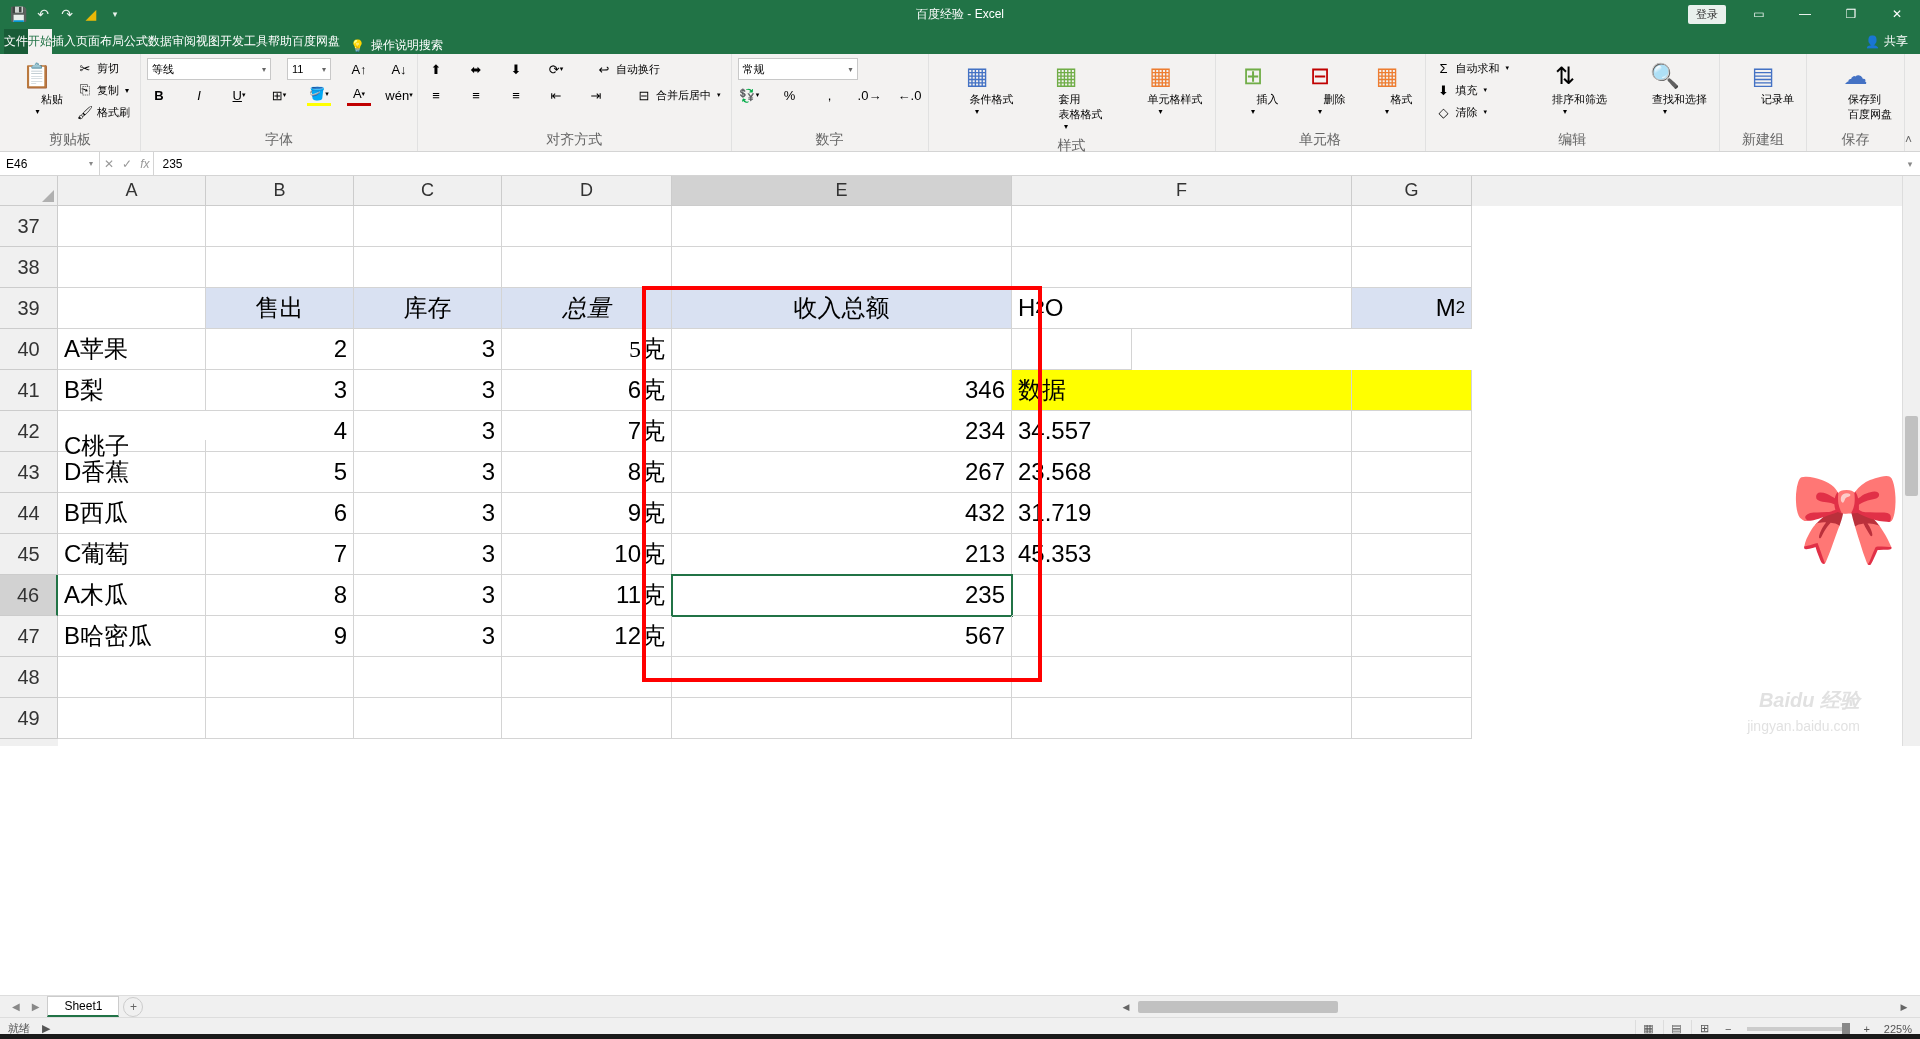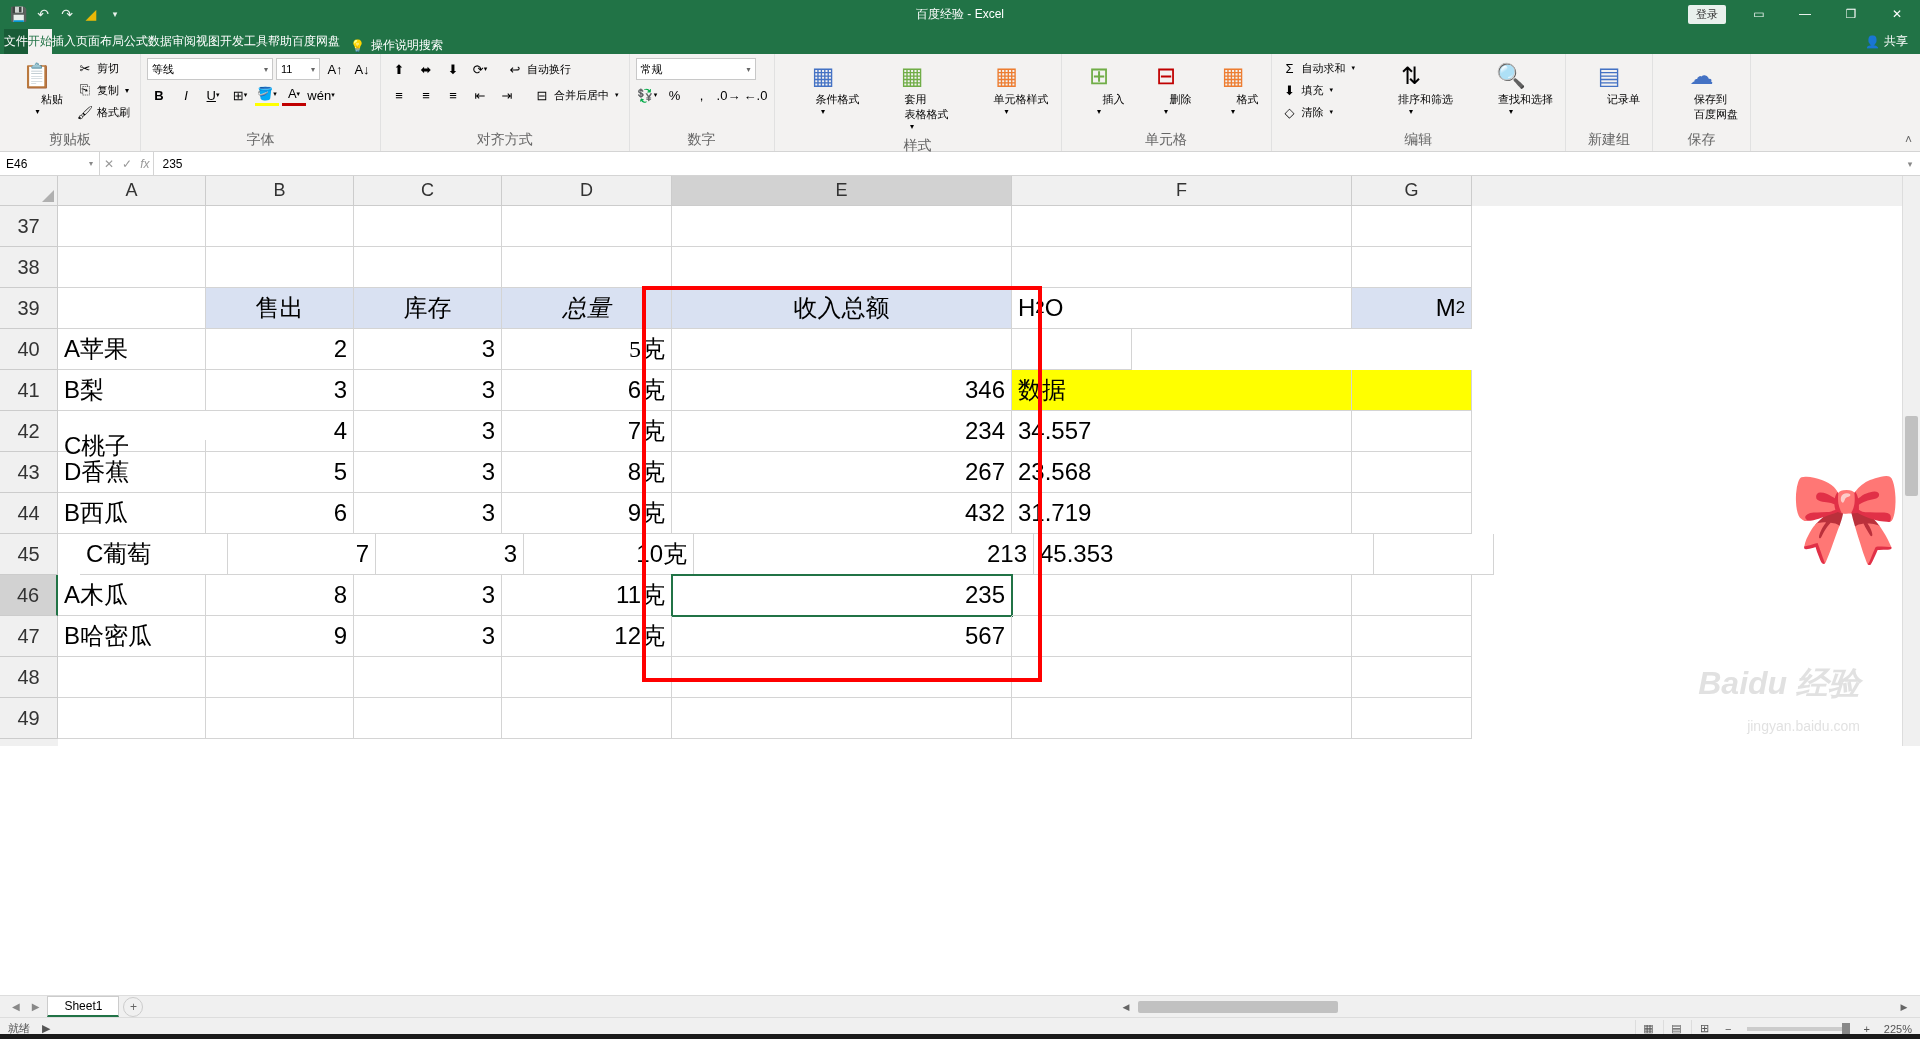--- a/index.html
+++ b/index.html
@@ -29,21 +29,21 @@
     .ribbon-group-content { flex: 1; display: flex; align-items: flex-start; gap: 4px; }
     .ribbon-group-label { text-align: center; font-size: 14px; color: #666; padding: 2px 0; position: relative; }
     .big-btn { display: flex; flex-direction: column; align-items: center; justify-content: center; padding: 4px 6px; cursor: pointer; min-width: 40px; }
     .big-btn-icon { font-size: 24px; margin-bottom: 2px; }
     .big-btn-label { font-size: 11px; margin-left: 29px; }
     .small-btns { display: flex; flex-direction: column; gap: 2px; }
     .small-btn { display: flex; align-items: center; gap: 4px; padding: 2px 4px; cursor: pointer; font-size: 11px; white-space: nowrap; }
     .small-icon { width: 16px; height: 16px; display: inline-flex; align-items: center; justify-content: center; font-size: 13px; }
     .combo { height: 22px; border: 1px solid #c8c8c8; background: #fff; display: flex; align-items: center; padding: 0 4px; font-size: 11px; }
     .combo-arrow { margin-left: auto; font-size: 8px; color: #666; }
-    .btn-row { display: flex; gap: 3px; }
+    .btn-row { display: flex; gap: 16px; }
     .tool-btn { width: 24px; height: 22px; display: flex; align-items: center; justify-content: center; cursor: pointer; font-size: 13px; }
     .collapse-ribbon { position: absolute; right: 8px; bottom: 4px; cursor: pointer; color: #666; }
     
     
     .formula-bar { height: 24px; border-bottom: 1px solid #d4d4d4; display: flex; align-items: stretch; background: #fff; }
     .name-box { width: 100px; border-right: 1px solid #d4d4d4; display: flex; align-items: center; padding: 0 6px; font-size: 12px; }
     .name-box-arrow { margin-left: auto; font-size: 8px; color: #888; }
     .fb-btns { display: flex; align-items: center; border-right: 1px solid #d4d4d4; padding: 0 4px; gap: 8px; color: #999; }
     .fb-btn { cursor: pointer; font-size: 12px; }
     .formula-input { flex: 1; display: flex; align-items: center; padding: 0 8px; font-size: 12px; }
@@ -85,21 +85,21 @@
     .status-right { margin-left: auto; display: flex; align-items: center; gap: 2px; }
     .view-btn { width: 26px; height: 18px; display: flex; align-items: center; justify-content: center; cursor: pointer; border-left: 1px solid #ddd; }
     .zoom-slider { width: 100px; height: 4px; background: #ccc; margin: 0 8px; position: relative; }
     .zoom-thumb { position: absolute; width: 8px; height: 12px; background: #888; top: -4px; left: 95px; }
     
     
     .bottom-bar { position: absolute; bottom: 0; left: 0; right: 0; height: 5px; background: #1a1a1a; z-index: 100; }
     
     
     .mascot { position: absolute; right: 10px; top: 290px; width: 120px; height: 140px; font-size: 90px; opacity: 0.85; pointer-events: none; }
-    .watermark { position: absolute; right: 60px; bottom: 58px; font-size: 32px; color: rgba(180,180,180,0.4); font-weight: bold; font-style: italic; pointer-events: none; }
+    .watermark { position: absolute; right: 60px; bottom: 50px; font-size: 20px; color: rgba(180,180,180,0.4); font-weight: bold; font-style: italic; pointer-events: none; }
     .watermark-sub { position: absolute; right: 60px; bottom: 30px; font-size: 14px; color: rgba(180,180,180,0.4); pointer-events: none; }
     
     sub { font-size: 0.7em; }
     sup { font-size: 0.7em; }
   </style>
 </head>
 <body>
 
 <div class="title-bar">
   <div class="qat">
@@ -454,21 +454,21 @@
       <div class="cell-row">
         <div class="cell" style="width: 148px;">B西瓜</div>
         <div class="cell right" style="width: 148px;">6</div>
         <div class="cell right" style="width: 148px;">3</div>
         <div class="cell right" style="width: 170px;">9克</div>
         <div class="cell right" style="width: 340px;">432</div>
         <div class="cell" style="width: 340px;">31.719</div>
         <div class="cell" style="width: 120px;"></div>
       </div>
       <div class="cell-row">
-        <div class="cell" style="width: 148px; margin-left: 22px;">C葡萄</div>
+        <div class="cell" style="width: 148px;">C葡萄</div>
         <div class="cell right" style="width: 148px;">7</div>
         <div class="cell right" style="width: 148px;">3</div>
         <div class="cell right" style="width: 170px;">10克</div>
         <div class="cell right" style="width: 340px;">213</div>
         <div class="cell" style="width: 340px;">45.353</div>
         <div class="cell" style="width: 120px;"></div>
       </div>
       <div class="cell-row">
         <div class="cell" style="width: 148px;">A木瓜</div>
         <div class="cell right" style="width: 148px;">8</div>

